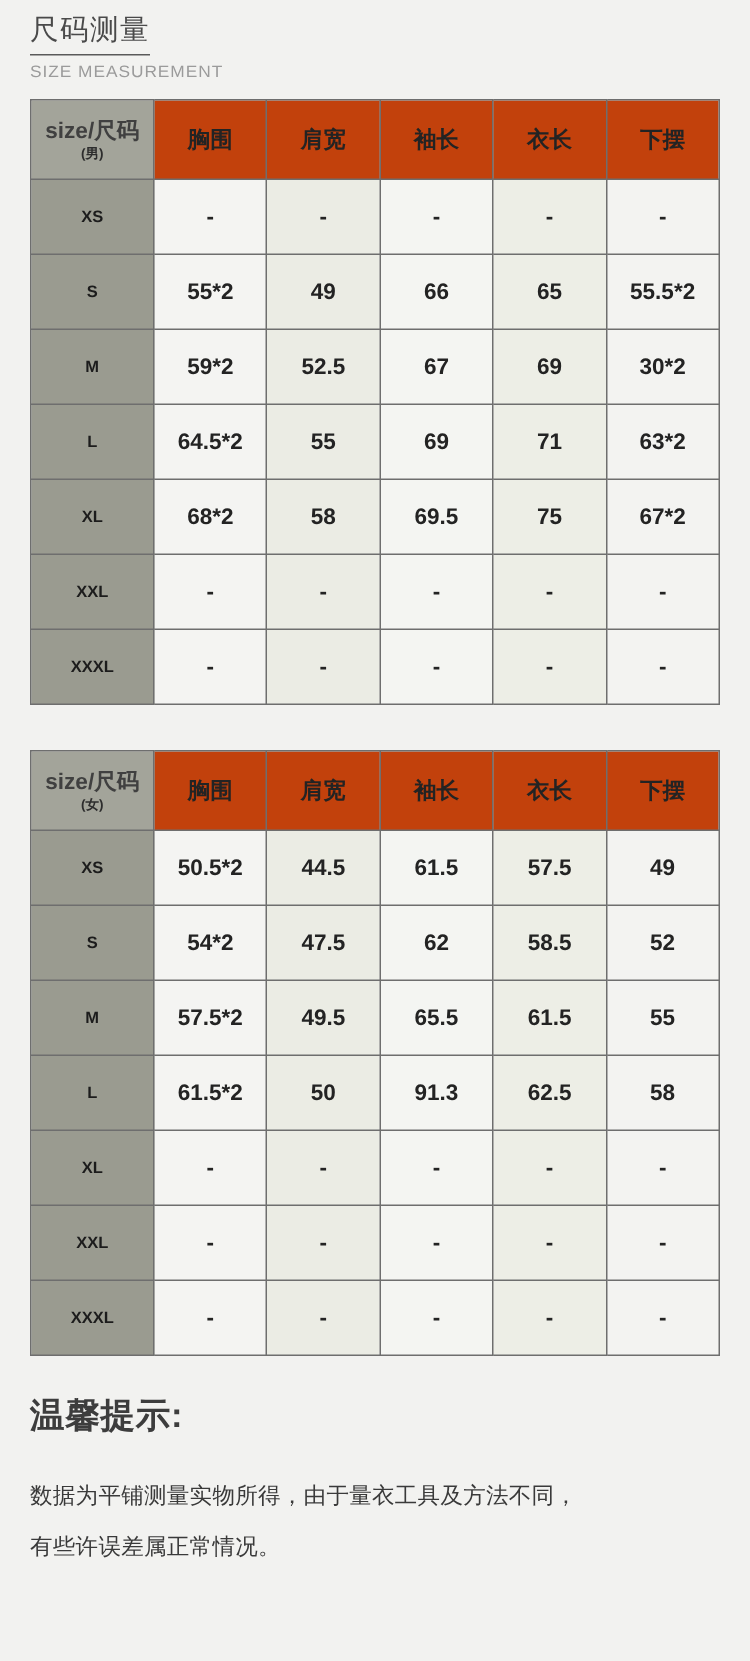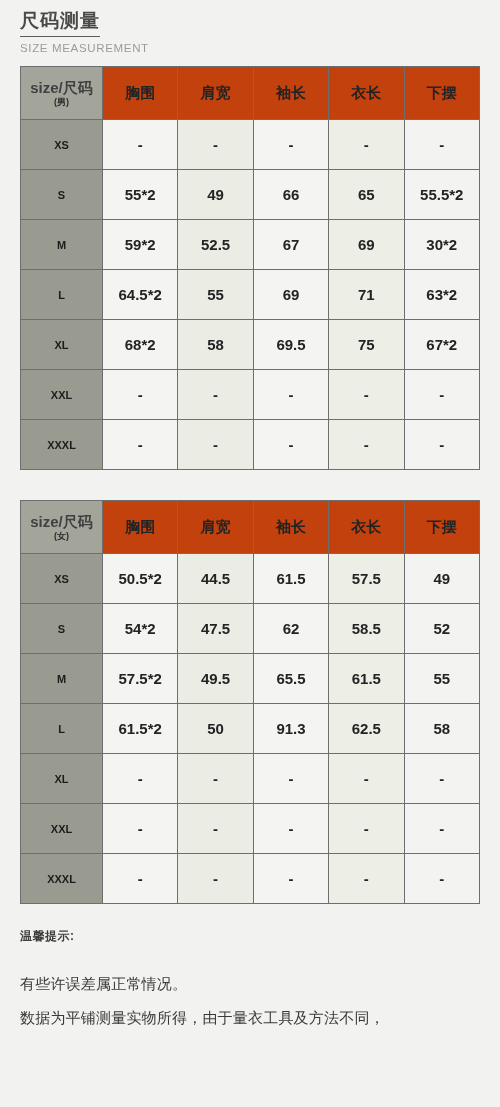--- a/index.html
+++ b/index.html
@@ -18,21 +18,21 @@
 
   
   .title-block {
     position: absolute;
     left: 20px;
     top: 8px;
     width: 200px;
   }
   .title-main {
     font-size: 19px;
-    font-weight: 700;
+    font-weight: 400;
     color: #4a4a4a;
     letter-spacing: 1px;
     line-height: 26px;
     padding-bottom: 2px;
     border-bottom: 1.5px solid #5a5a5a;
     display: inline-block;
   }
   .title-sub {
     font-size: 11px;
     color: #9b9b9b;
@@ -108,21 +108,21 @@
   tbody td.col-5 { background: #f3f3f1; }
 
   
   .notice {
     position: absolute;
     left: 20px;
     top: 928px;
     width: 460px;
   }
   .notice-title {
-    font-size: 12px;
+    font-size: 23px;
     font-weight: 700;
     color: #3d3d3d;
     letter-spacing: 0.5px;
   }
   .notice-body {
     margin-top: 22px;
     font-size: 15px;
     line-height: 34px;
     color: #3a3a3a;
     letter-spacing: 0.2px;
@@ -296,16 +296,16 @@
       <td class="col-3">-</td>
       <td class="col-4">-</td>
       <td class="col-5">-</td>
     </tr>
   </tbody>
 </table>
 
 <div class="notice">
   <div class="notice-title">温馨提示:</div>
   <div class="notice-body">
+    <div>数据为平铺测量实物所得，由于量衣工具及方法不同，</div>
     <div>有些许误差属正常情况。</div>
-    <div>数据为平铺测量实物所得，由于量衣工具及方法不同，</div>
   </div>
 </div>
 
 </body></html>

